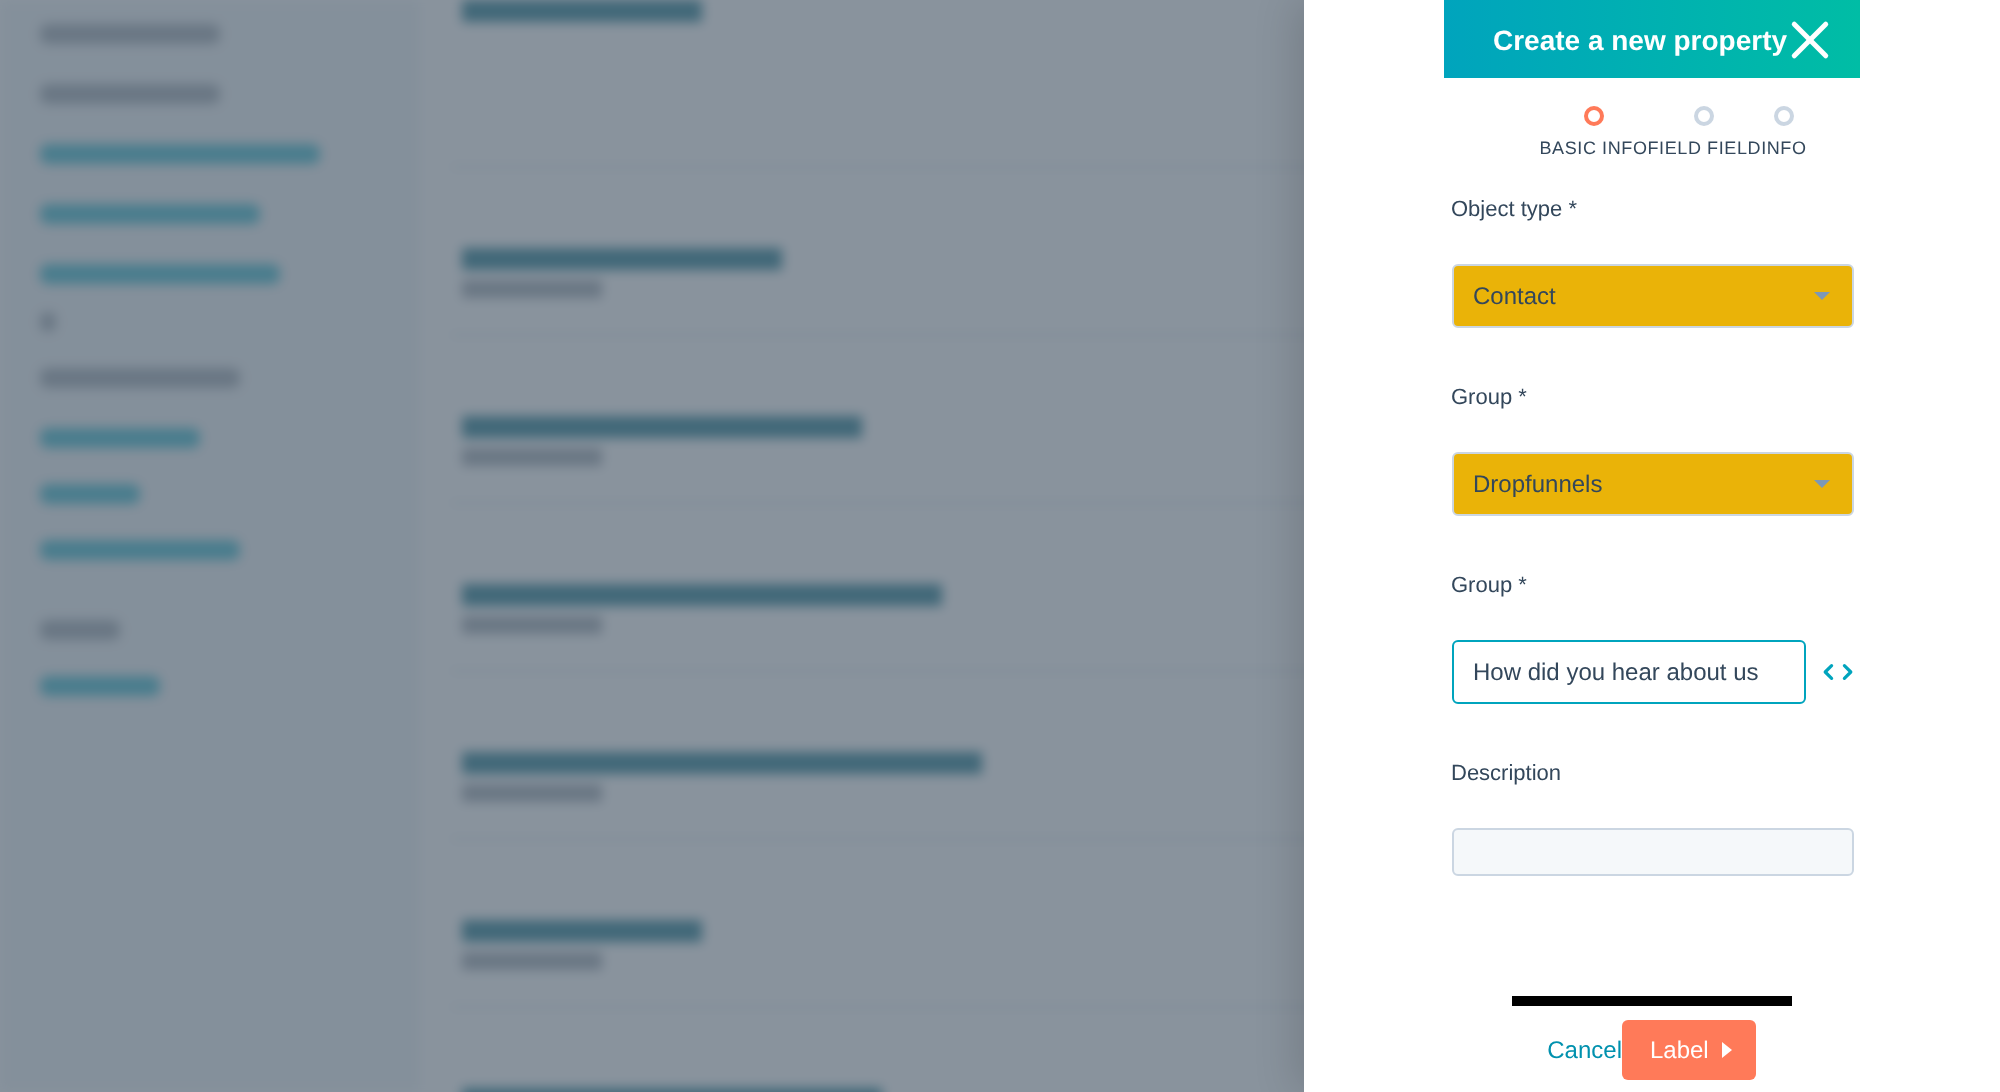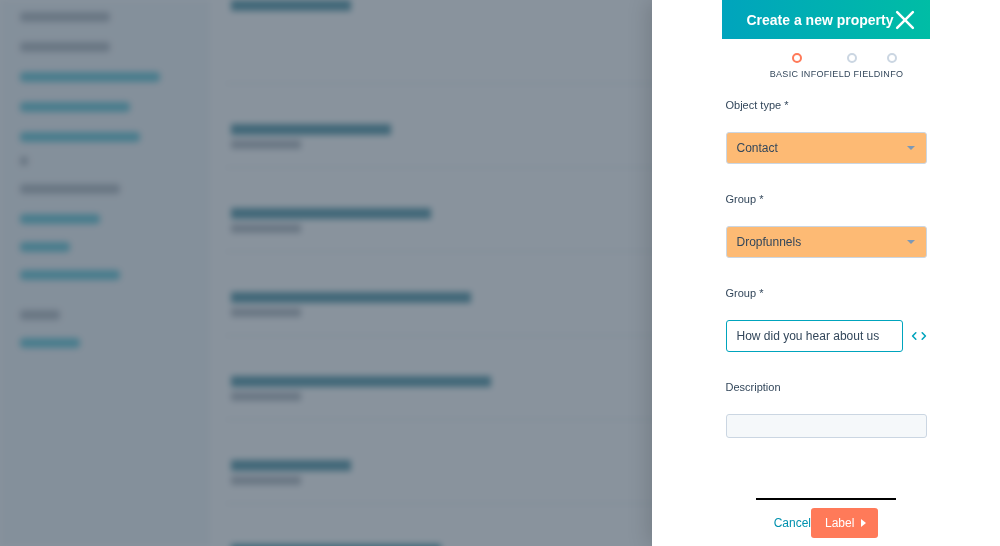--- a/index.html
+++ b/index.html
@@ -116,21 +116,21 @@
     .field-label {
       font-size: 11px;
       color: #33475b;
       margin-top: 8px;
     }
     .select {
       position: relative;
       height: 32px;
       border: 1px solid #cbd6e2;
       border-radius: 3px;
-      background: #fdba74;
+      background: #eab308;
       display: flex;
       align-items: center;
       padding: 0 46px 0 10px;
       font-size: 12px;
       color: #33475b;
       cursor: pointer;
     }
     .chevron {
       position: absolute;
       right: 10px;
@@ -159,21 +159,21 @@
     .desc-input {
       height: 24px;
       border: 1px solid #cbd6e2;
       border-radius: 3px;
       background: #f5f8fa;
     }
 
     .footer {
       margin-top: auto;
       height: 48px;
-      border-top: 2px solid #000000;
+      border-top: 5px solid #000000;
       display: flex;
       align-items: center;
       padding: 0 18px;
     }
     .cancel {
       font-size: 12px;
       color: #0091ae;
       font-weight: 500;
       cursor: pointer;
     }

